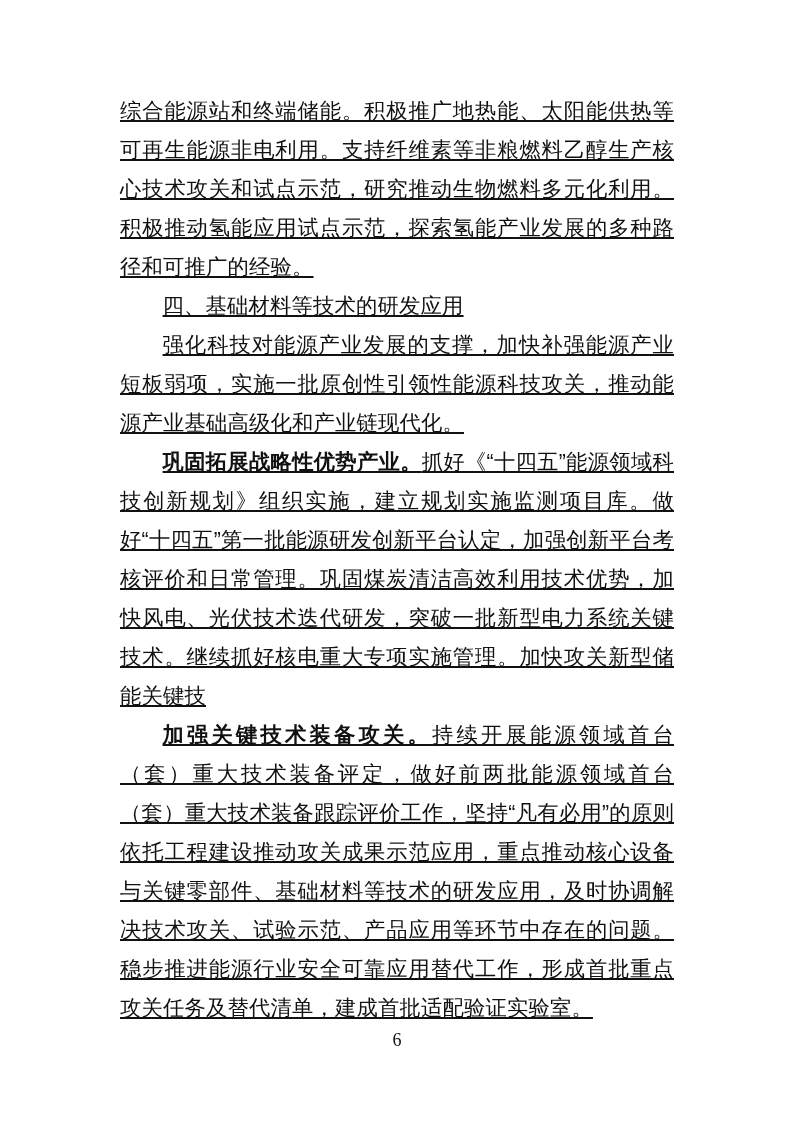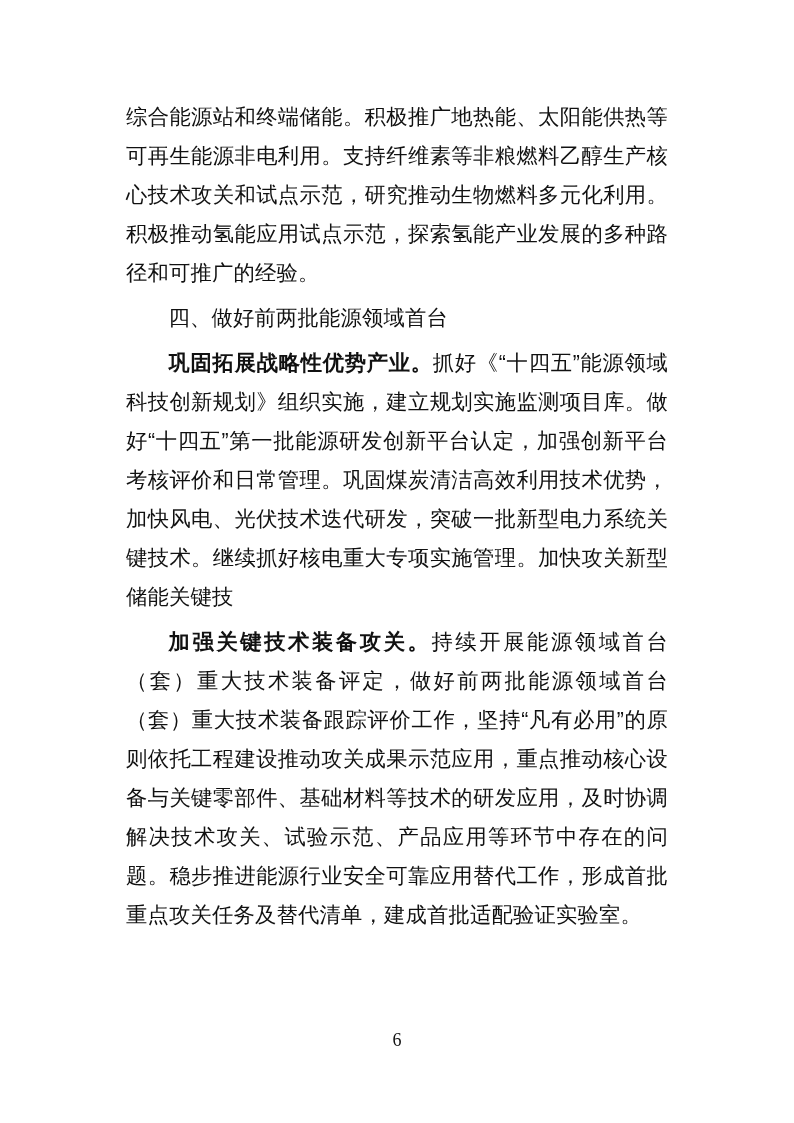--- a/index.html
+++ b/index.html
@@ -16,29 +16,30 @@
     font-family: "Liberation Sans", "DejaVu Sans", sans-serif;
     color: #111111;
   }
   .content {
     position: absolute;
     left: 120px;
     top: 92px;
     width: 554px;
   }
   .para {
-    margin: 6px;
+    margin: 0;
     font-size: 21.3px;
     line-height: 39px;
     text-align: justify;
     text-justify: inter-ideograph;
     text-indent: 2em;
     letter-spacing: 0.2px;
     word-break: break-all;
     overflow-wrap: break-word;
+    text-decoration: underline;
   }
   .para.no-indent {
     text-indent: 0;
   }
   .para .lead {
     font-weight: bold;
   }
   .footer {
     position: absolute;
     left: 0;
@@ -53,22 +54,23 @@
   }
 </style>
 </head>
 <body>
 
 <div class="page">
   <div class="content">
 
     <p class="para no-indent"><span>综合能源站和终端储能。积极推广地热能、太阳能供热等可再生能源非电利用。支持纤维素等非粮燃料乙醇生产核心技术攻关和试点示范，研究推动生物燃料多元化利用。积极推动氢能应用试点示范，探索氢能产业发展的多种路径和可推广的经验。</span></p>
 
-    <p class="para"><span>四、做好前两批能源领域首台</span></p>
+    <p class="para"><span>四、基础材料等技术的研发应用</span></p>
 
+    <p class="para"><span>强化科技对能源产业发展的支撑，加快补强能源产业短板弱项，实施一批原创性引领性能源科技攻关，推动能源产业基础高级化和产业链现代化。</span></p>
 
     <p class="para"><span class="lead">巩固拓展战略性优势产业。</span><span>抓好《“十四五”能源领域科技创新规划》组织实施，建立规划实施监测项目库。做好“十四五”第一批能源研发创新平台认定，加强创新平台考核评价和日常管理。巩固煤炭清洁高效利用技术优势，加快风电、光伏技术迭代研发，突破一批新型电力系统关键技术。继续抓好核电重大专项实施管理。加快攻关新型储能关键技</span></p>
 
     <p class="para"><span class="lead">加强关键技术装备攻关。</span><span>持续开展能源领域首台（套）重大技术装备评定，做好前两批能源领域首台（套）重大技术装备跟踪评价工作，坚持“凡有必用”的原则依托工程建设推动攻关成果示范应用，重点推动核心设备与关键零部件、基础材料等技术的研发应用，及时协调解决技术攻关、试验示范、产品应用等环节中存在的问题。稳步推进能源行业安全可靠应用替代工作，形成首批重点攻关任务及替代清单，建成首批适配验证实验室。</span></p>
 
   </div>
 
   <div class="footer">
     <span class="pageno">6</span>
   </div>

